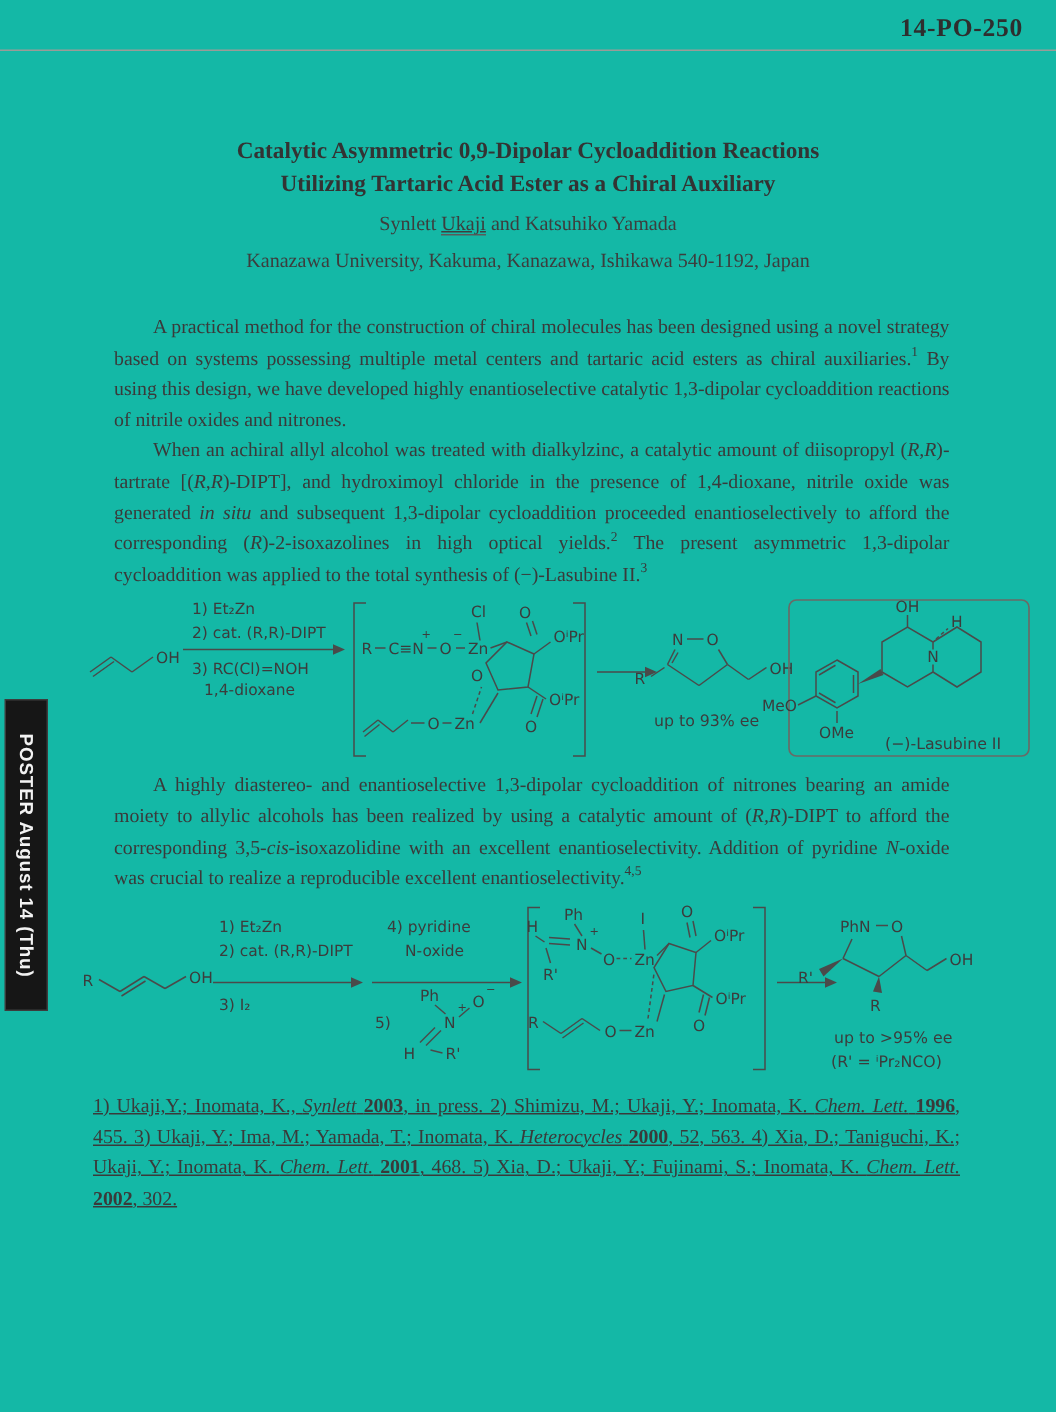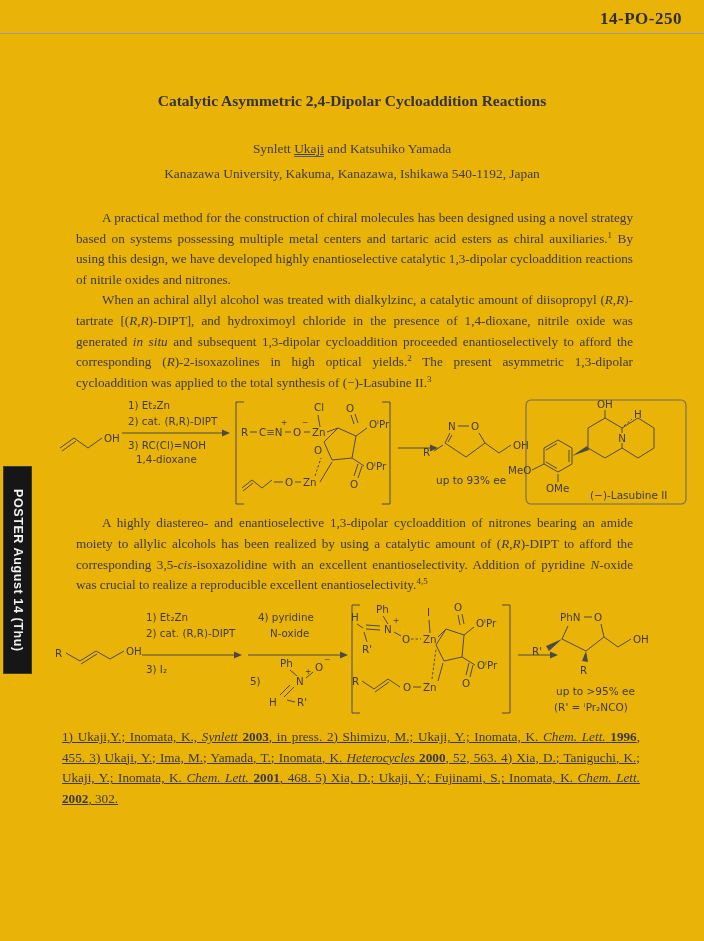--- a/index.html
+++ b/index.html
@@ -1,18 +1,18 @@
 <!DOCTYPE html>
 <html><head>
 <meta charset="utf-8">
 <style>
   html,body{margin:0;padding:0;background:#d9d9d6;}
   .page{
     position:relative; width:704px; height:941px; margin:0 auto;
-    background:#eab308; overflow:hidden;
+    background:#14b8a6; overflow:hidden;
     font-family:"Liberation Serif","DejaVu Serif",serif;
     color:#3a3a3a;
   }
   .header-code{
     position:absolute; top:9px; right:22px;
     font-size:17px; font-weight:bold; letter-spacing:0.5px; color:#2e2e2e;
   }
   .header-rule{
     position:absolute; top:33px; left:0; width:704px; height:0;
     border-top:1.4px solid #9b9b97;
@@ -58,21 +58,22 @@
 </style>
 </head>
 <body>
 
 <div class="page">
 
   <div class="header-code">14-PO-250</div>
   <div class="header-rule"></div>
 
   <div class="title-block">
-    <div>Catalytic Asymmetric 2,4-Dipolar Cycloaddition Reactions</div>
+    <div>Catalytic Asymmetric 0,9-Dipolar Cycloaddition Reactions</div>
+    <div>Utilizing Tartaric Acid Ester as a Chiral Auxiliary</div>
   </div>
 
   <div class="authors"><span>Synlett </span><span class="uline">Ukaji</span><span> and Katsuhiko Yamada</span></div>
 
   <div class="affiliation">
     <div>Kanazawa University, Kakuma, Kanazawa, Ishikawa 540-1192, Japan</div>
   </div>
 
   <div class="column">
 

